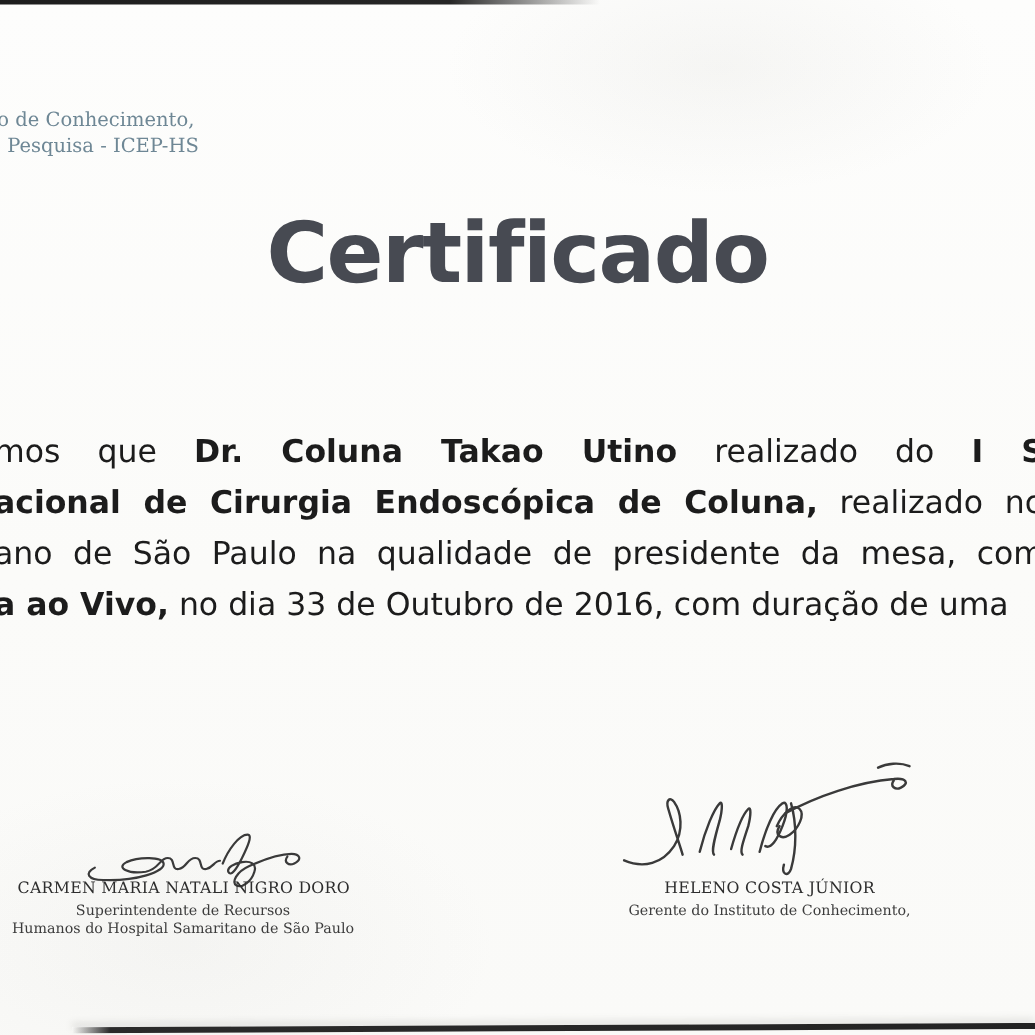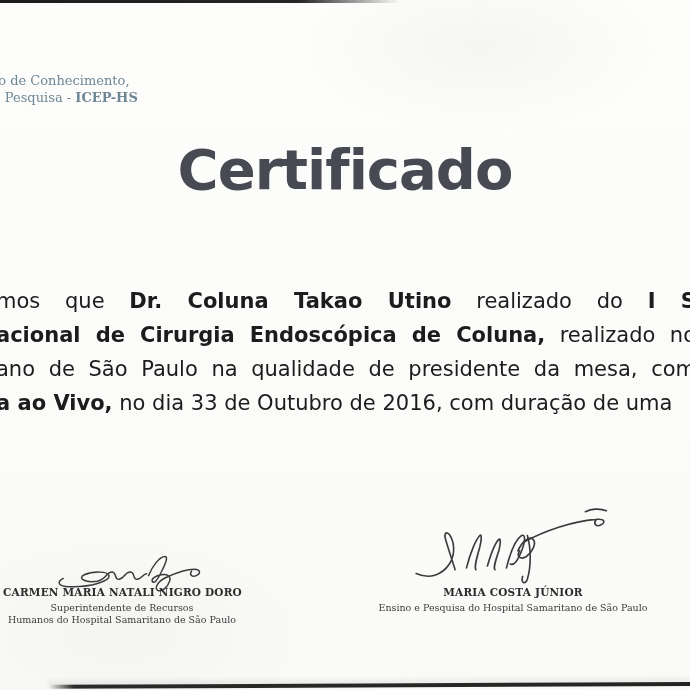--- a/index.html
+++ b/index.html
@@ -23,21 +23,21 @@
     position:absolute;top:682px;left:48px;width:642px;height:4px;
     background:linear-gradient(to right,rgba(38,38,38,0) 0%,#2a2a2a 4%,#232323 100%);
     transform:rotate(-0.25deg);transform-origin:100% 50%;
     box-shadow:0 -3px 5px rgba(120,120,115,0.18);
   }
   .logo{
     position:absolute;left:-7px;top:73px;
     font-family:"DejaVu Serif","Liberation Serif",serif;
     font-size:13px;line-height:16.5px;color:#6e8795;white-space:nowrap;
   }
-  .logo b{font-weight:700;}
+  .logo b{font-weight:400;}
   .title{
     position:absolute;left:0;top:134px;width:690px;height:72px;
     text-align:center;font-size:56px;line-height:72px;
     letter-spacing:-1px;color:#474a52;font-weight:700;
   }
   .body-text{
     position:absolute;left:-4px;top:284px;width:700px;
     font-size:21px;line-height:34px;color:#1c1c1c;
   }
   .body-line{white-space:nowrap;}
@@ -48,21 +48,21 @@
   .body-line b{font-weight:700;}
   .sig-block{position:absolute;text-align:center;color:#2b2b2b;}
   .sig-left{left:0;top:545px;width:245px;}
   .sig-right{left:388px;top:505px;width:250px;}
   .sig-svg{position:absolute;}
   .sig-left .sig-svg{left:52px;top:5px;}
   .sig-right .sig-svg{left:22px;top:2px;}
   .sig-name{
     position:absolute;left:0;width:100%;
     font-family:"DejaVu Serif","Liberation Serif",serif;
-    font-weight:700;font-size:10.5px;letter-spacing:0.2px;color:#2d2d2d;
+    font-weight:400;font-size:10.5px;letter-spacing:0.2px;color:#2d2d2d;
     white-space:nowrap;
   }
   .sig-left .sig-name{top:41px;}
   .sig-right .sig-name{top:81px;}
   .sig-role{
     position:absolute;left:-20px;width:290px;
     font-family:"DejaVu Serif","Liberation Serif",serif;
     font-size:9.5px;line-height:11.5px;color:#3c3c3c;white-space:nowrap;
   }
   .sig-left .sig-role{top:57px;left:-23px;}
@@ -109,21 +109,21 @@
         <path d="M6,70 C20,76 33,72 41,60 C48,49 46,36 41,29 C38,25 35,28 37,34 C41,48 45,59 47,66"></path>
         <path d="M59,64 C63,48 69,34 73,30 C75,28 75,34 73,42 C69,56 67,64 69,66"></path>
         <path d="M81,62 C85,48 89,38 93,34 C95,32 95,38 93,46 C89,58 87,64 89,66"></path>
         <path d="M101,64 C105,48 111,34 117,30 C121,28 121,36 117,46 C113,56 109,62 105,60"></path>
         <path d="M113,46 C117,37 125,30 129,34 C133,38 128,48 122,52 C116,56 111,52 115,46"></path>
         <path d="M123,30 C127,44 127,62 123,76 C121,82 116,80 118,73"></path>
         <path d="M119,37 C141,25 170,15 195,13 C204,12 206,16 200,19 C196,21 192,18 195,14"></path>
         <path d="M184,5 C190,2 199,1 206,4"></path>
       </g>
     </svg>
-    <div class="sig-name">MARIA COSTA JÚNIOR</div>
+    <div class="sig-name">HELENO COSTA JÚNIOR</div>
     <div class="sig-role">
-      <div>Ensino e Pesquisa do Hospital Samaritano de São Paulo</div>
+      <div>Gerente do Instituto de Conhecimento,</div>
     </div>
   </div>
 
   <div class="bottom-edge"></div>
 
 </div>
 
 </body></html>

